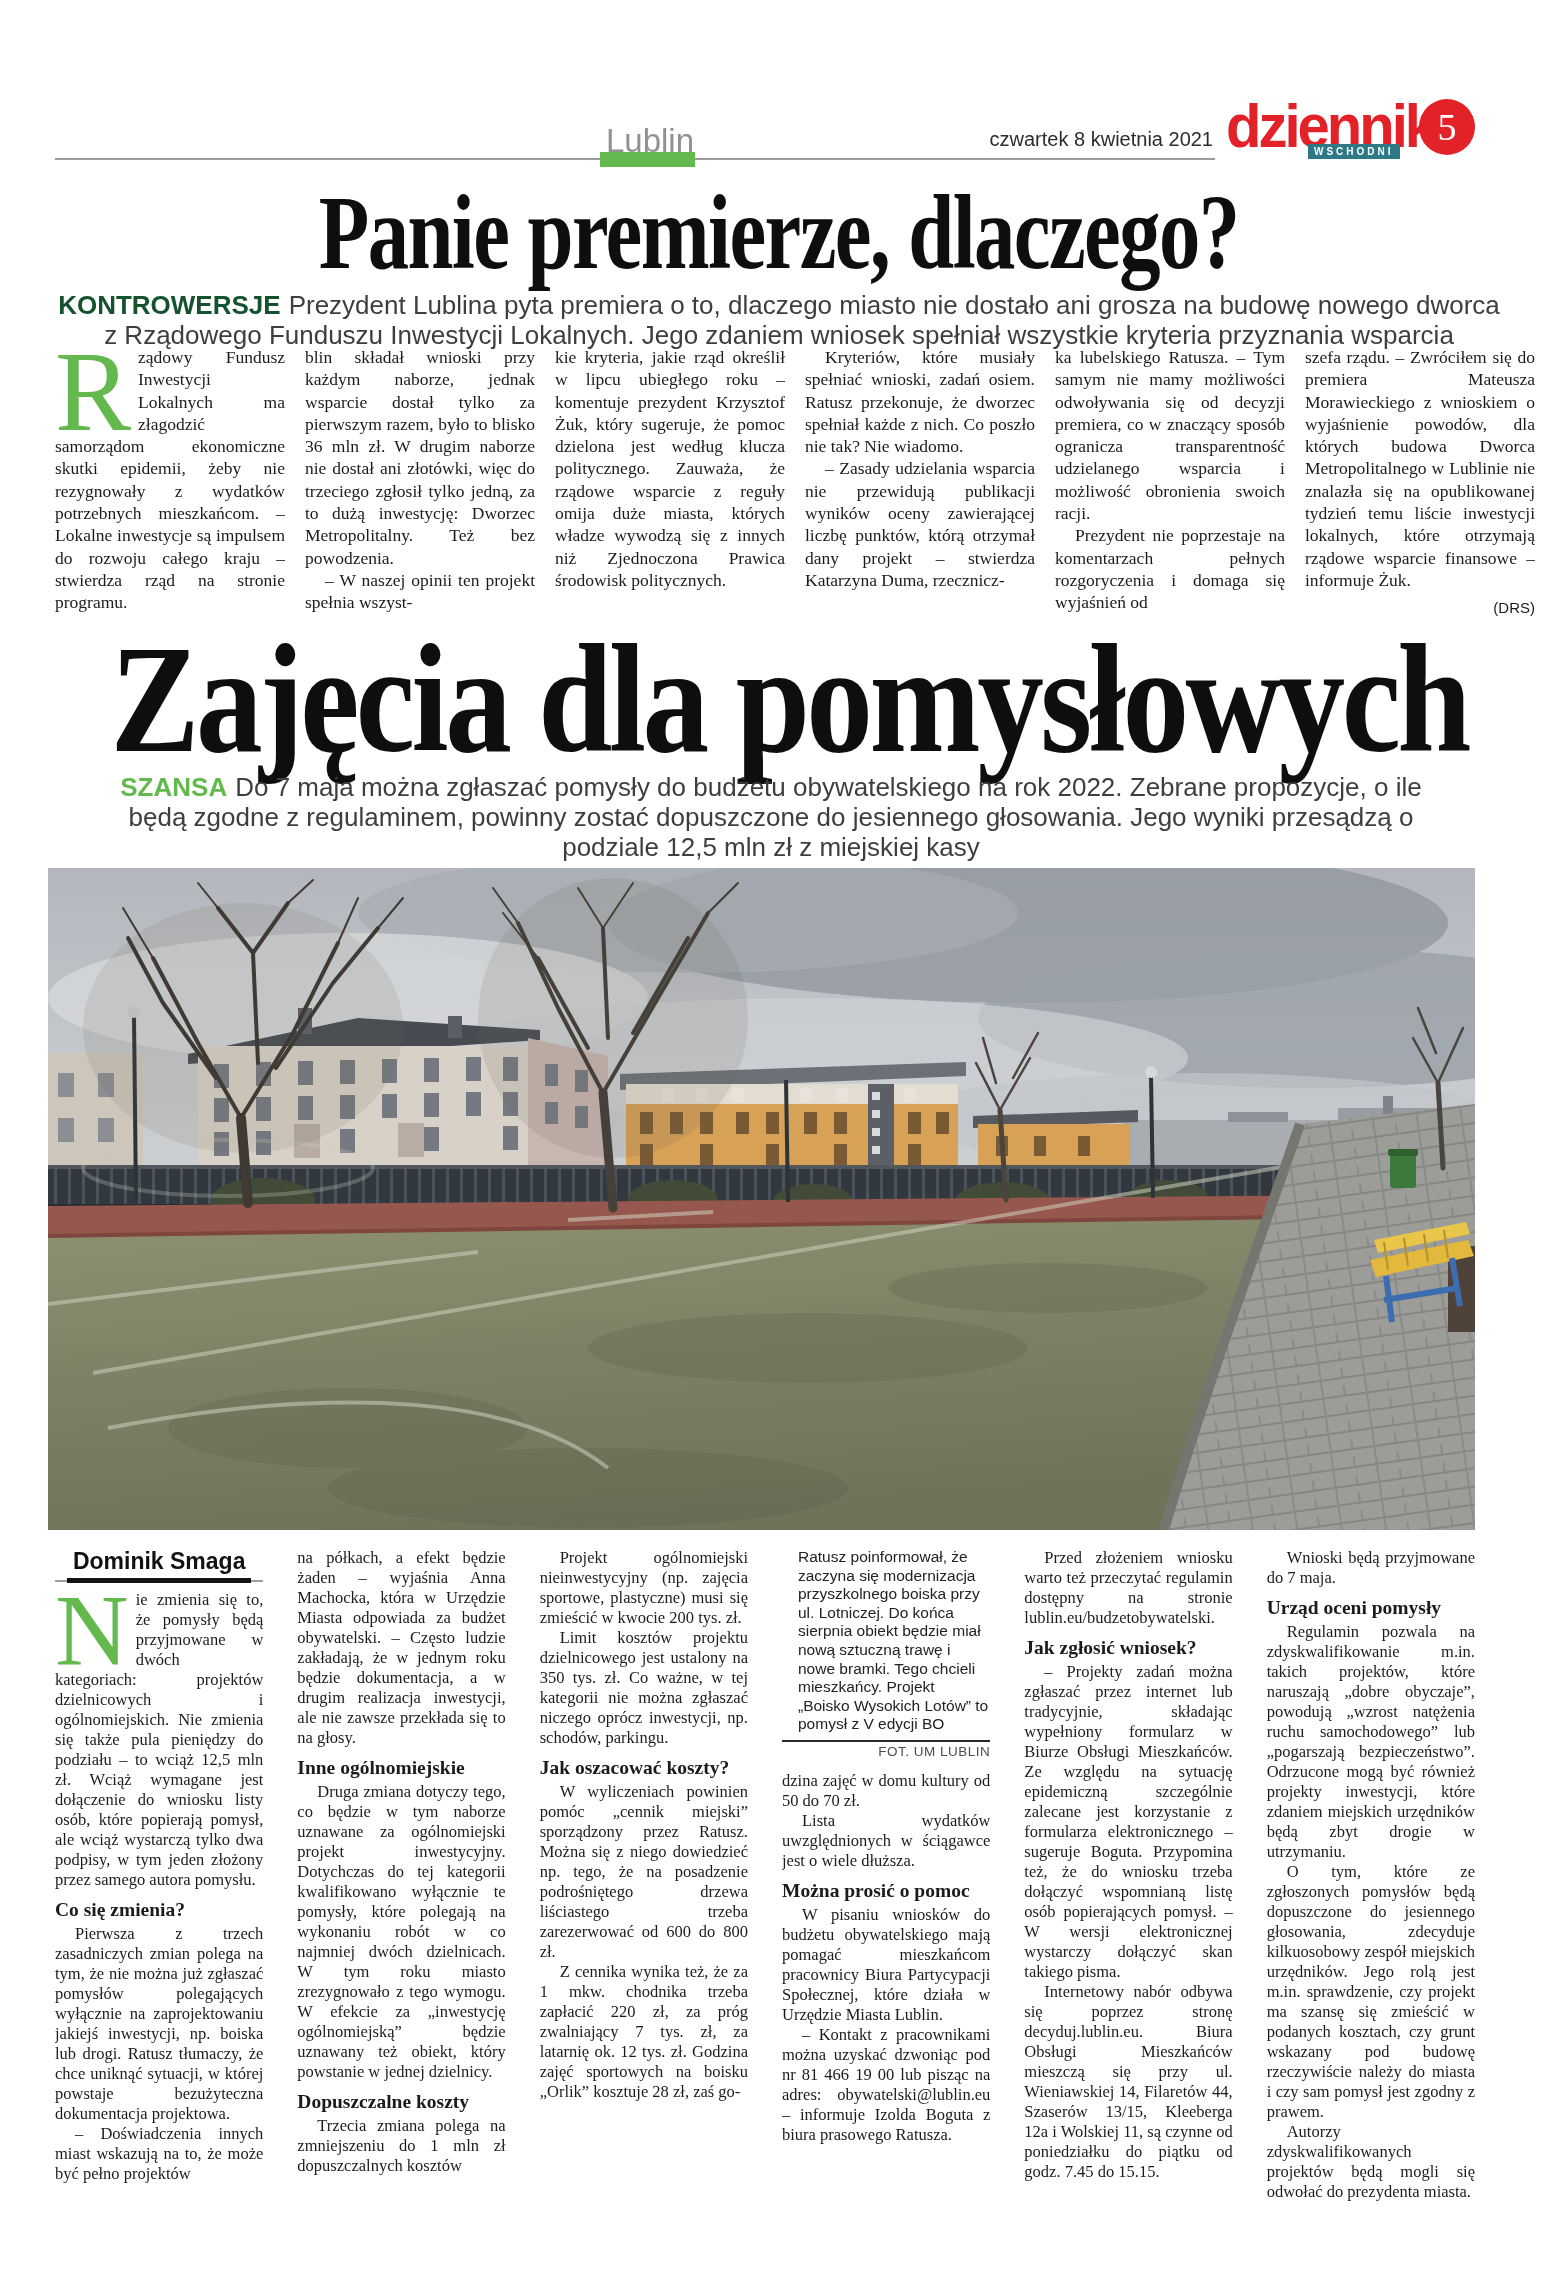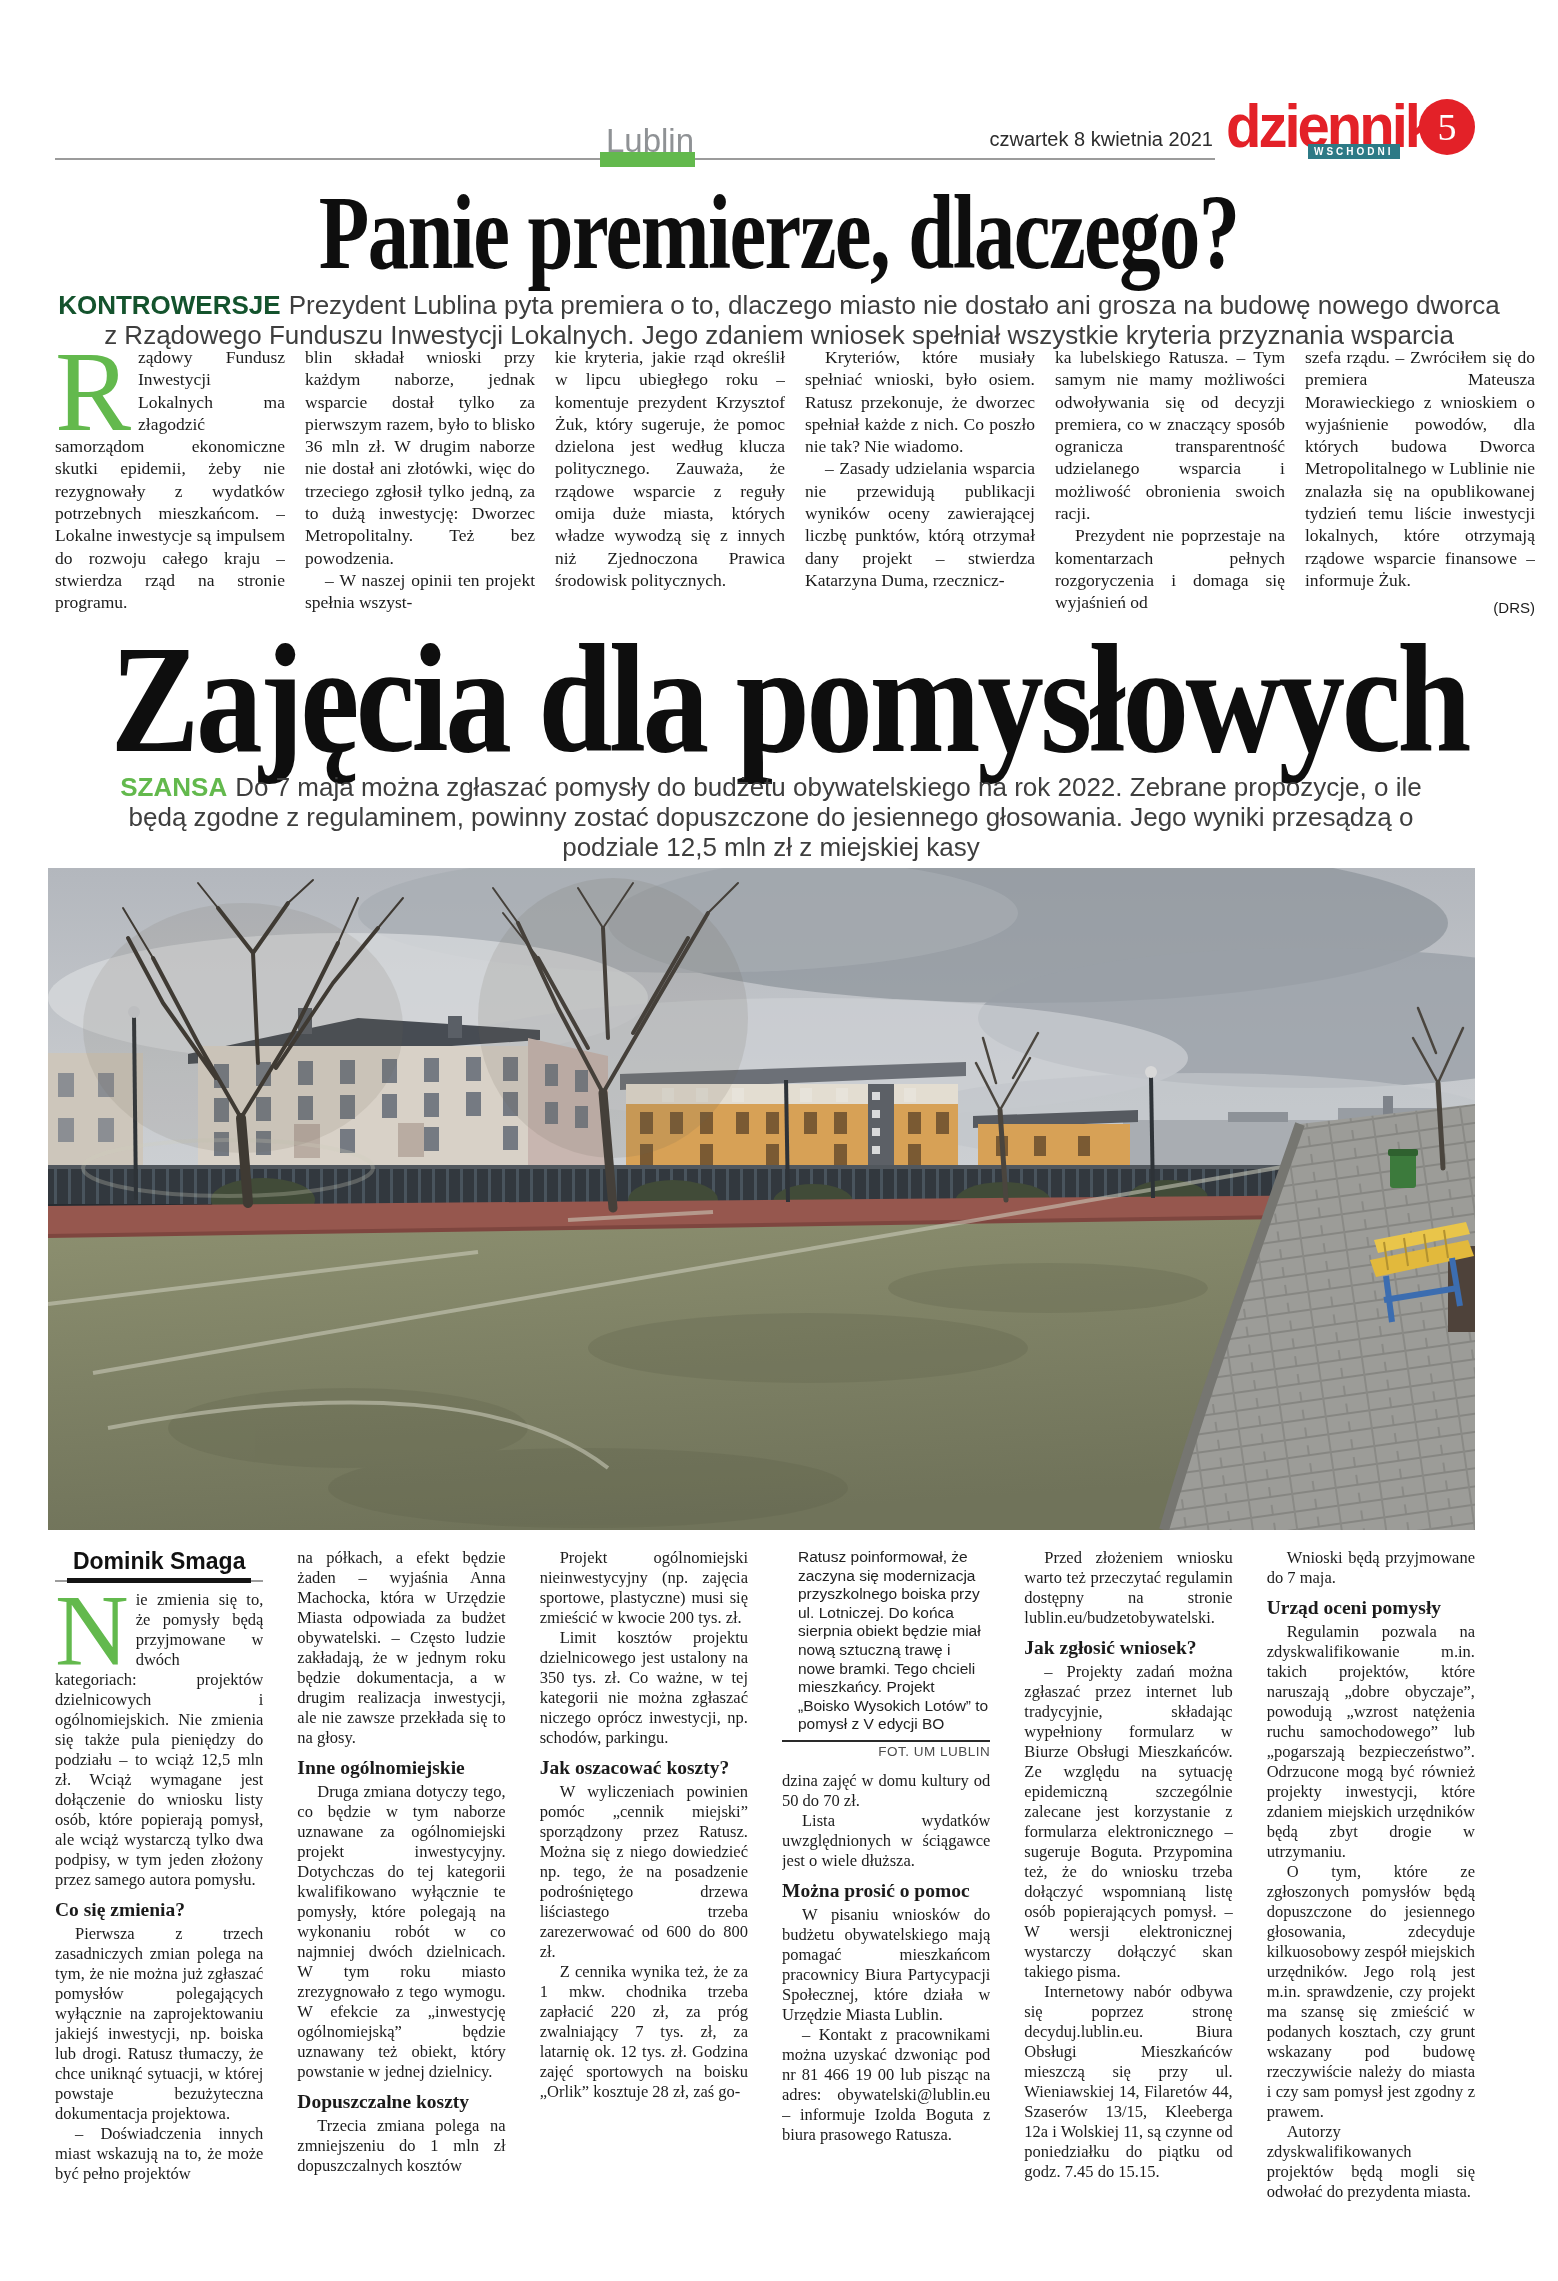--- a/index.html
+++ b/index.html
@@ -83,21 +83,21 @@
       <p class="ind">Do tej pory pieniądze dzielono trzykrotnie, a Lu-</p>
     </div>
     <div class="col">
       <p>blin składał wnioski przy każdym naborze, jednak wsparcie dostał tylko za pierwszym razem, było to blisko 36 mln zł. W drugim naborze nie dostał ani złotówki, więc do trzeciego zgłosił tylko jedną, za to dużą inwestycję: Dworzec Metropolitalny. Też bez powodzenia.</p>
       <p class="ind">– W naszej opinii ten projekt spełnia wszyst-</p>
     </div>
     <div class="col">
       <p>kie kryteria, jakie rząd określił w lipcu ubiegłego roku – komentuje prezydent Krzysztof Żuk, który sugeruje, że pomoc dzielona jest według klucza politycznego. Zauważa, że rządowe wsparcie z reguły omija duże miasta, których władze wywodzą się z innych niż Zjednoczona Prawica środowisk politycznych.</p>
     </div>
     <div class="col">
-      <p class="ind">Kryteriów, które musiały spełniać wnioski, było osiem. Ratusz przekonuje, że dworzec spełniał każde z nich. Co poszło nie tak? Nie wiadomo.</p>
+      <p class="ind">Kryteriów, które musiały spełniać wnioski, zadań osiem. Ratusz przekonuje, że dworzec spełniał każde z nich. Co poszło nie tak? Nie wiadomo.</p>
       <p class="ind">– Zasady udzielania wsparcia nie przewidują publikacji wyników oceny zawierającej liczbę punktów, którą otrzymał dany projekt – stwierdza Katarzyna Duma, rzecznicz-</p>
     </div>
     <div class="col">
       <p>ka lubelskiego Ratusza. – Tym samym nie mamy możliwości odwoływania się od decyzji premiera, co w znaczący sposób ogranicza transparentność udzielanego wsparcia i możliwość obronienia swoich racji.</p>
       <p class="ind">Prezydent nie poprzestaje na komentarzach pełnych rozgoryczenia i domaga się wyjaśnień od</p>
     </div>
     <div class="col">
       <p>szefa rządu. – Zwróciłem się do premiera Mateusza Morawieckiego z wnioskiem o wyjaśnienie powodów, dla których budowa Dworca Metropolitalnego w Lublinie nie znalazła się na opublikowanej tydzień temu liście inwestycji lokalnych, które otrzymają rządowe wsparcie finansowe – informuje Żuk.</p>
       <div class="signoff">(DRS)</div>
     </div>

